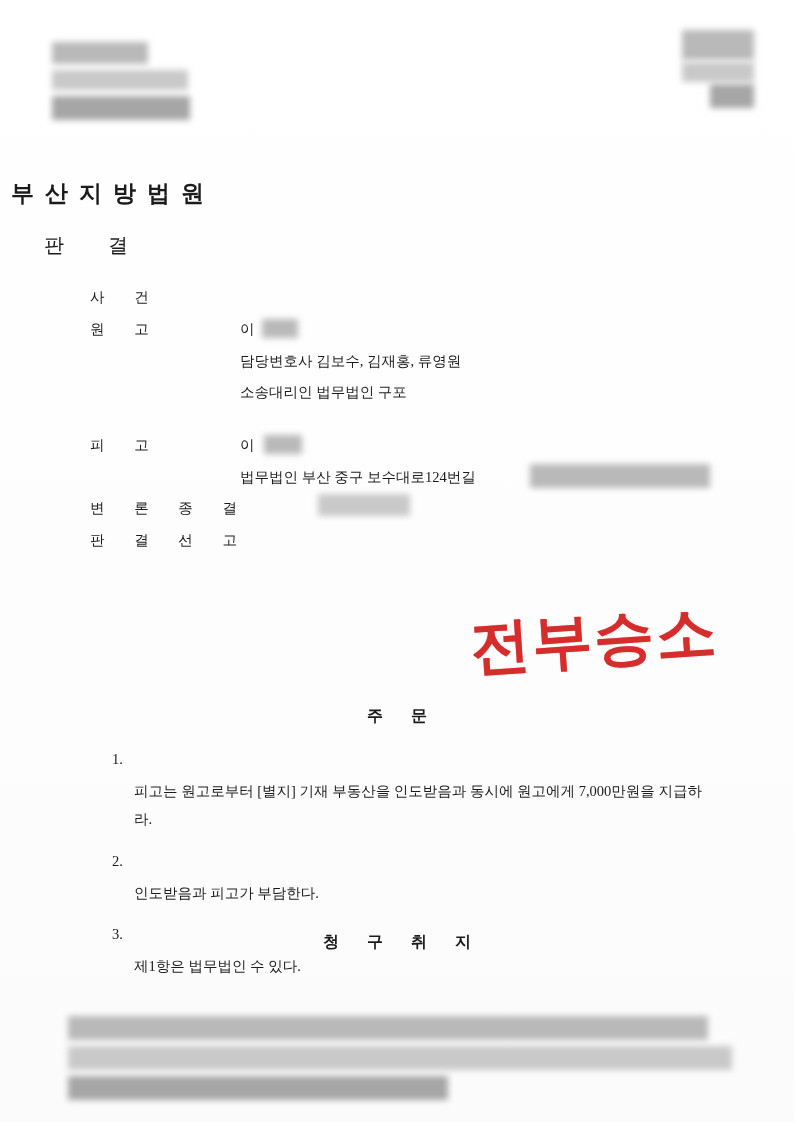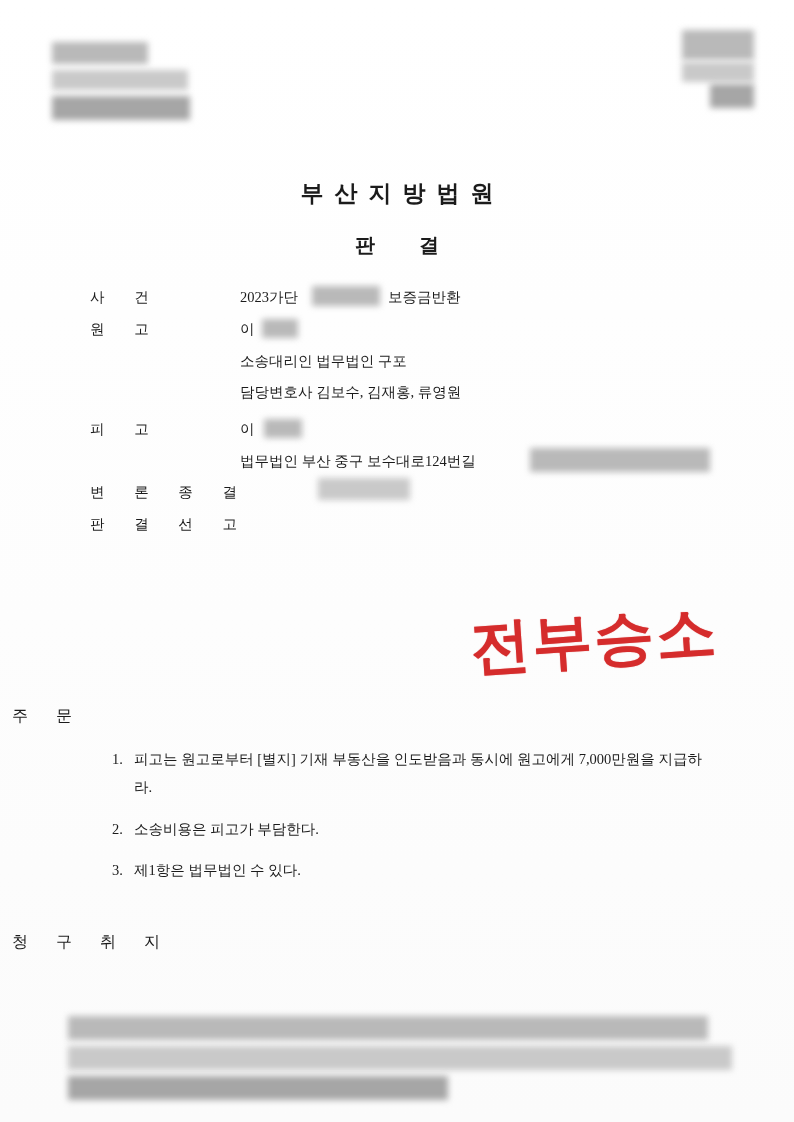--- a/index.html
+++ b/index.html
@@ -41,35 +41,35 @@
     width: 80px;
     height: 80px;
   }
 
   
   .court-name {
     position: absolute;
     left: 0;
     right: 0;
     top: 178px;
-    text-align: center;
+    text-align: left;
     font-size: 23px;
     letter-spacing: 11px;
     font-weight: 700;
     text-indent: 11px;
   }
   .doc-title {
     position: absolute;
     left: 0;
     right: 0;
     top: 232px;
-    text-align: center;
+    text-align: left;
     font-size: 20px;
     letter-spacing: 44px;
-    font-weight: 700;
+    font-weight: 400;
     text-indent: 44px;
   }
 
   
   .info {
     position: absolute;
     left: 88px;
     top: 288px;
     width: 620px;
     font-size: 14.5px;
@@ -108,43 +108,44 @@
     transform: rotate(-4deg);
     opacity: .92;
     text-shadow: 0 0 1px rgba(210,27,27,.6);
   }
 
   
   .section-head {
     position: absolute;
     left: 0;
     right: 0;
+    text-align: center;
     font-size: 16px;
-    font-weight: 400;
+    font-weight: 700;
     letter-spacing: 12px;
     text-indent: 12px;
   }
   #head-juumun { top: 706px; }
   #head-chunggu { top: 932px; }
 
   
   .orders {
     position: absolute;
     left: 112px;
     top: 745px;
     width: 600px;
     font-size: 14.5px;
   }
   .order-item {
     display: flex;
     margin-bottom: 13px;
     line-height: 1.95;
   }
   .order-num { width: 22px; flex: 0 0 22px; }
-  .order-text { flex: 1 1 auto; }
+  .order-text { flex: 1 1 auto; margin-top: 32px; }
 
   
   .bottom-blur {
     position: absolute;
     left: 60px;
     top: 1010px;
     width: 680px;
     height: 90px;
   }
 </style>
@@ -162,46 +163,42 @@
   <div class="redact dark" style="left:710px;top:84px;width:44px;height:24px;"></div>
 
 
   <div class="court-name">부산지방법원</div>
   <div class="doc-title">판결</div>
 
   <div class="info">
 
     <div class="info-row">
       <div class="info-label">사 건</div>
-      <div class="info-value">
-        <span>2023가단</span><span class="gap"></span><span>보증금반환</span>
-        <span class="redact" style="left:72px;top:-2px;width:68px;height:20px;"></span>
-      </div>
     </div>
 
     <div class="info-row">
       <div class="info-label">원 고</div>
       <div class="info-value">
         <span>이</span>
         <span class="redact" style="left:22px;top:-1px;width:36px;height:19px;"></span>
       </div>
     </div>
 
 
     <div class="info-row sub-row">
       <div class="info-label"></div>
-      <div class="info-value">소송대리인 법무법인 구포</div>
+      <div class="info-value">담당변호사 김보수, 김재홍, 류영원</div>
     </div>
 
     <div class="info-row sub-row">
       <div class="info-label"></div>
-      <div class="info-value">담당변호사 김보수, 김재홍, 류영원</div>
-    </div>
-
-    <div class="info-row" style="margin-top:6px;">
+      <div class="info-value">소송대리인 법무법인 구포</div>
+    </div>
+
+    <div class="info-row" style="margin-top:22px;">
       <div class="info-label">피 고</div>
       <div class="info-value">
         <span>이</span>
         <span class="redact" style="left:24px;top:-1px;width:38px;height:19px;"></span>
       </div>
     </div>
 
     <div class="info-row sub-row">
       <div class="info-label"></div>
       <div class="info-value">
@@ -225,21 +222,21 @@
 
   <div class="section-head" id="head-juumun">주 문</div>
 
   <div class="orders">
     <div class="order-item">
       <div class="order-num">1.</div>
       <div class="order-text">피고는 원고로부터 [별지] 기재 부동산을 인도받음과 동시에 원고에게 7,000만원을 지급하라.</div>
     </div>
     <div class="order-item">
       <div class="order-num">2.</div>
-      <div class="order-text">소송비용은 피고가 부담한다.</div>
+      <div class="order-text">인도받음과 피고가 부담한다.</div>
     </div>
     <div class="order-item">
       <div class="order-num">3.</div>
       <div class="order-text">제1항은 법무법인 수 있다.</div>
     </div>
   </div>
 
   <div class="section-head" id="head-chunggu">청 구 취 지</div>
 
   <div class="bottom-blur">

